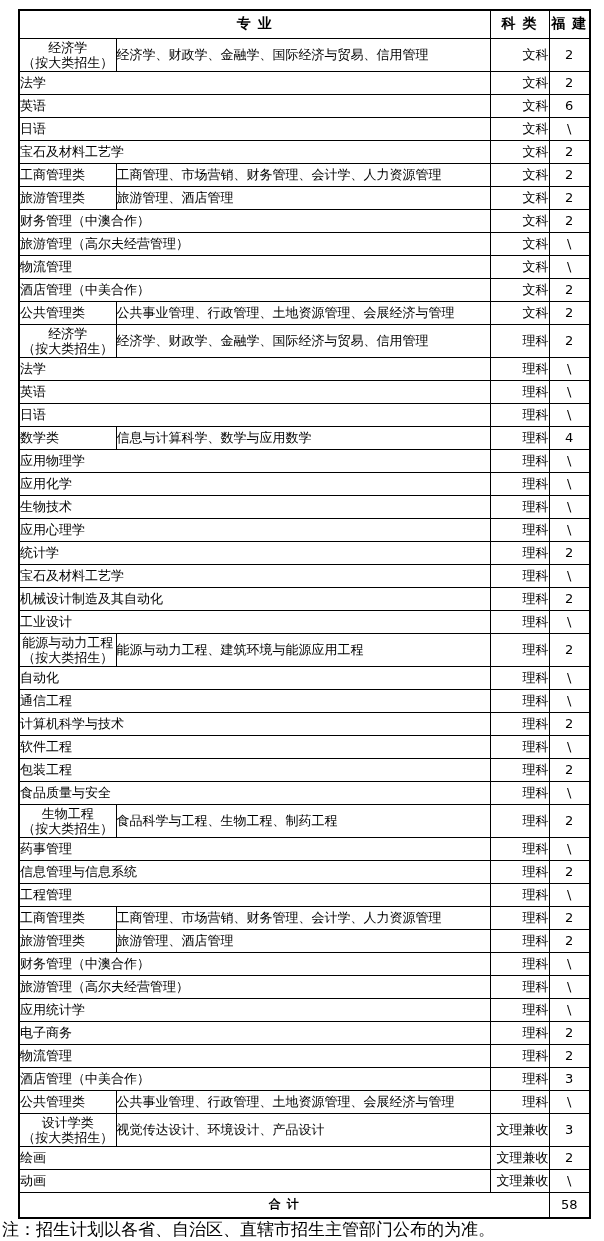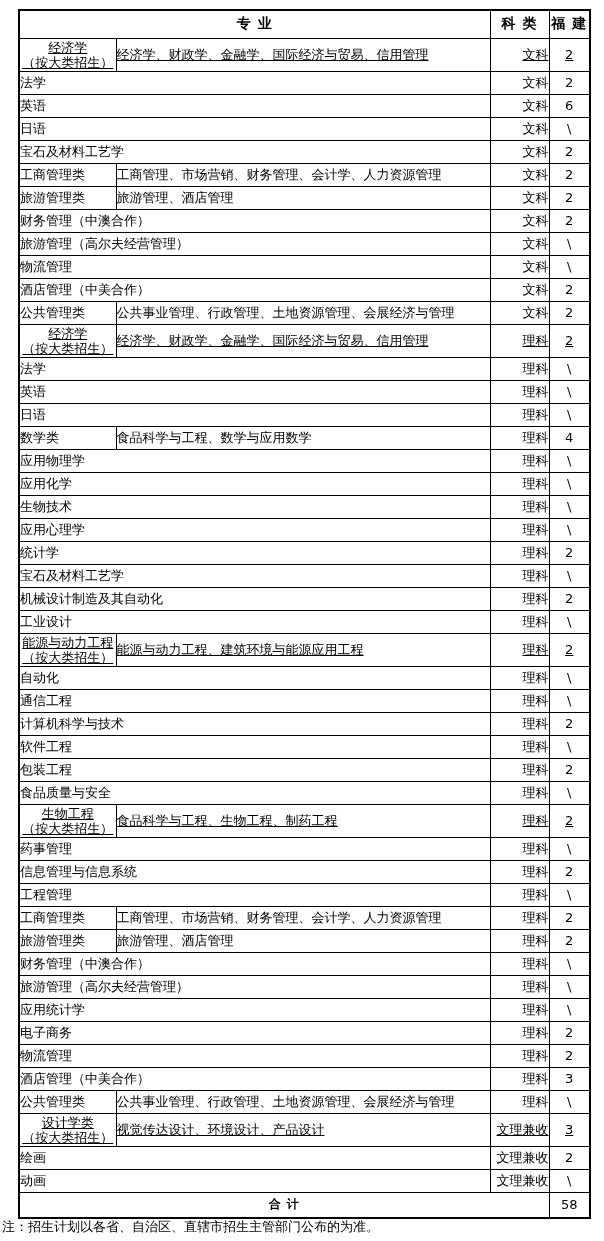--- a/index.html
+++ b/index.html
@@ -29,21 +29,21 @@
     border: 2px solid #000;
   }
   table.plan th, table.plan td {
     border: 1px solid #000;
     padding: 0;
     vertical-align: middle;
     white-space: nowrap;
   }
   thead tr { height: 28px; }
   tr.row { height: 23px; }
-  tr.row.tall { height: 33px; text-decoration: underline; }
+  tr.row.tall { height: 33px; }
   tr.total-row { height: 26px; }
   th {
     font-weight: bold;
     font-size: 14px;
     text-align: center;
     letter-spacing: 1px;
   }
   td { font-size: 13px; }
   .c-label {
     text-align: left;
@@ -71,21 +71,21 @@
   .c-total {
     text-align: center;
     font-weight: bold;
     font-size: 12px;
     letter-spacing: 1px;
   }
   .footnote {
     position: absolute;
     left: 2px;
     top: 1218px;
-    font-size: 13px;
+    font-size: 17px;
     white-space: nowrap;
   }
 </style>
 </head>
 <body>
 
 <div class="page">
   <div class="table-wrap">
     <table class="plan">
       <colgroup>
@@ -188,21 +188,21 @@
             <td class="c-cat">理科</td>
             <td class="c-val">\</td>
           </tr>
           <tr class="row">
             <td class="c-label" colspan="2">日语</td>
             <td class="c-cat">理科</td>
             <td class="c-val">\</td>
           </tr>
           <tr class="row">
             <td class="c-label">数学类</td>
-            <td class="c-majors">食品科学与工程、数学与应用数学</td>
+            <td class="c-majors">信息与计算科学、数学与应用数学</td>
             <td class="c-cat">理科</td>
             <td class="c-val">4</td>
           </tr>
           <tr class="row">
             <td class="c-label" colspan="2">应用物理学</td>
             <td class="c-cat">理科</td>
             <td class="c-val">\</td>
           </tr>
           <tr class="row">
             <td class="c-label" colspan="2">应用化学</td>

